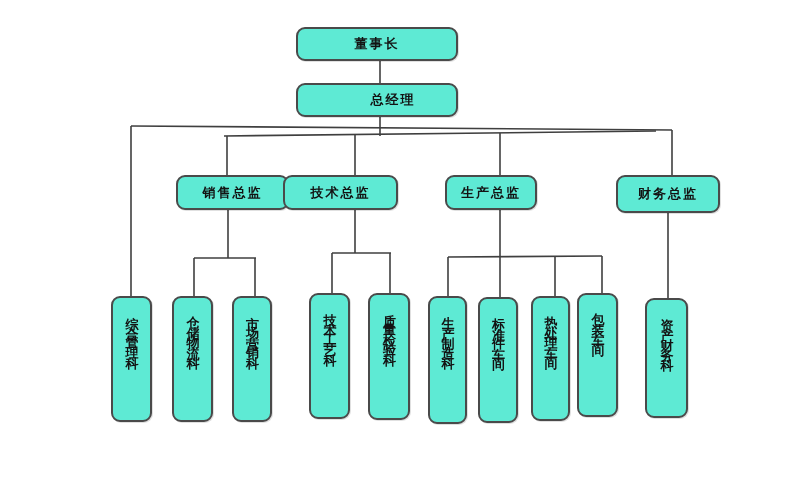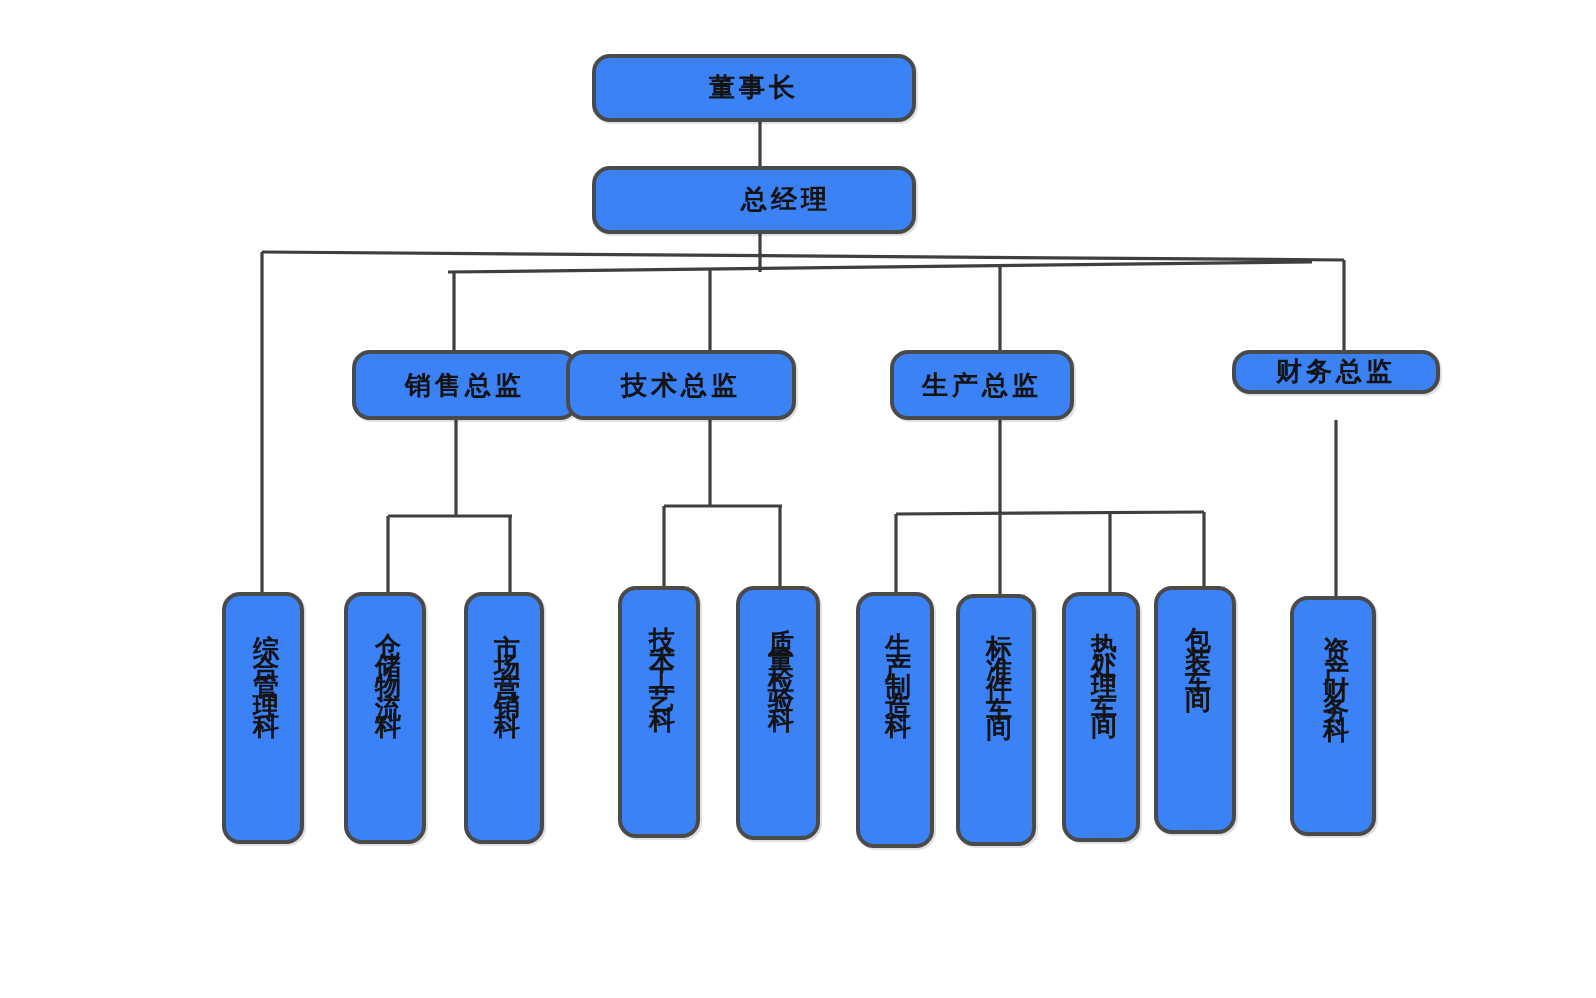--- a/index.html
+++ b/index.html
@@ -23,21 +23,21 @@
     height: 499px;
     pointer-events: none;
   }
   svg.connectors line {
     stroke: #3f3f3f;
     stroke-width: 1.6;
   }
   .node {
     position: absolute;
     box-sizing: border-box;
-    background: #3b82f6;
+    background: #5eead4;
     border: 2px solid #4a4a4a;
     border-radius: 9px;
     display: flex;
     align-items: center;
     justify-content: center;
     font-size: 13px;
     font-weight: bold;
     color: #131313;
     letter-spacing: 2px;
     box-shadow: 1px 1px 0 rgba(0,0,0,0.12);
@@ -94,21 +94,21 @@
   <div class="node" style="left:296px; top:27px; width:162px; height:34px;">董事长</div>
 
   <div class="node" style="left:296px; top:83px; width:162px; height:34px;padding-left:32px;">总经理</div>
 
   <div class="node" style="left:176px; top:175px; width:113px; height:35px;">销售总监</div>
 
   <div class="node" style="left:283px; top:175px; width:115px; height:35px;">技术总监</div>
 
   <div class="node" style="left:445px; top:175px; width:92px; height:35px;">生产总监</div>
 
-  <div class="node" style="left:616px; top:175px; width:104px; height:22px;">财务总监</div>
+  <div class="node" style="left:616px; top:175px; width:104px; height:38px;">财务总监</div>
 
   <div class="node vertical" style="left:111px; top:296px; width:41px; height:126px;">综合管理科</div>
 
   <div class="node vertical" style="left:172px; top:296px; width:41px; height:126px;">仓储物流科</div>
 
   <div class="node vertical" style="left:232px; top:296px; width:40px; height:126px;">市场营销科</div>
 
   <div class="node vertical" style="left:309px; top:293px; width:41px; height:126px;">技术工艺科</div>
 
   <div class="node vertical" style="left:368px; top:293px; width:42px; height:127px;">质量检验科</div>

